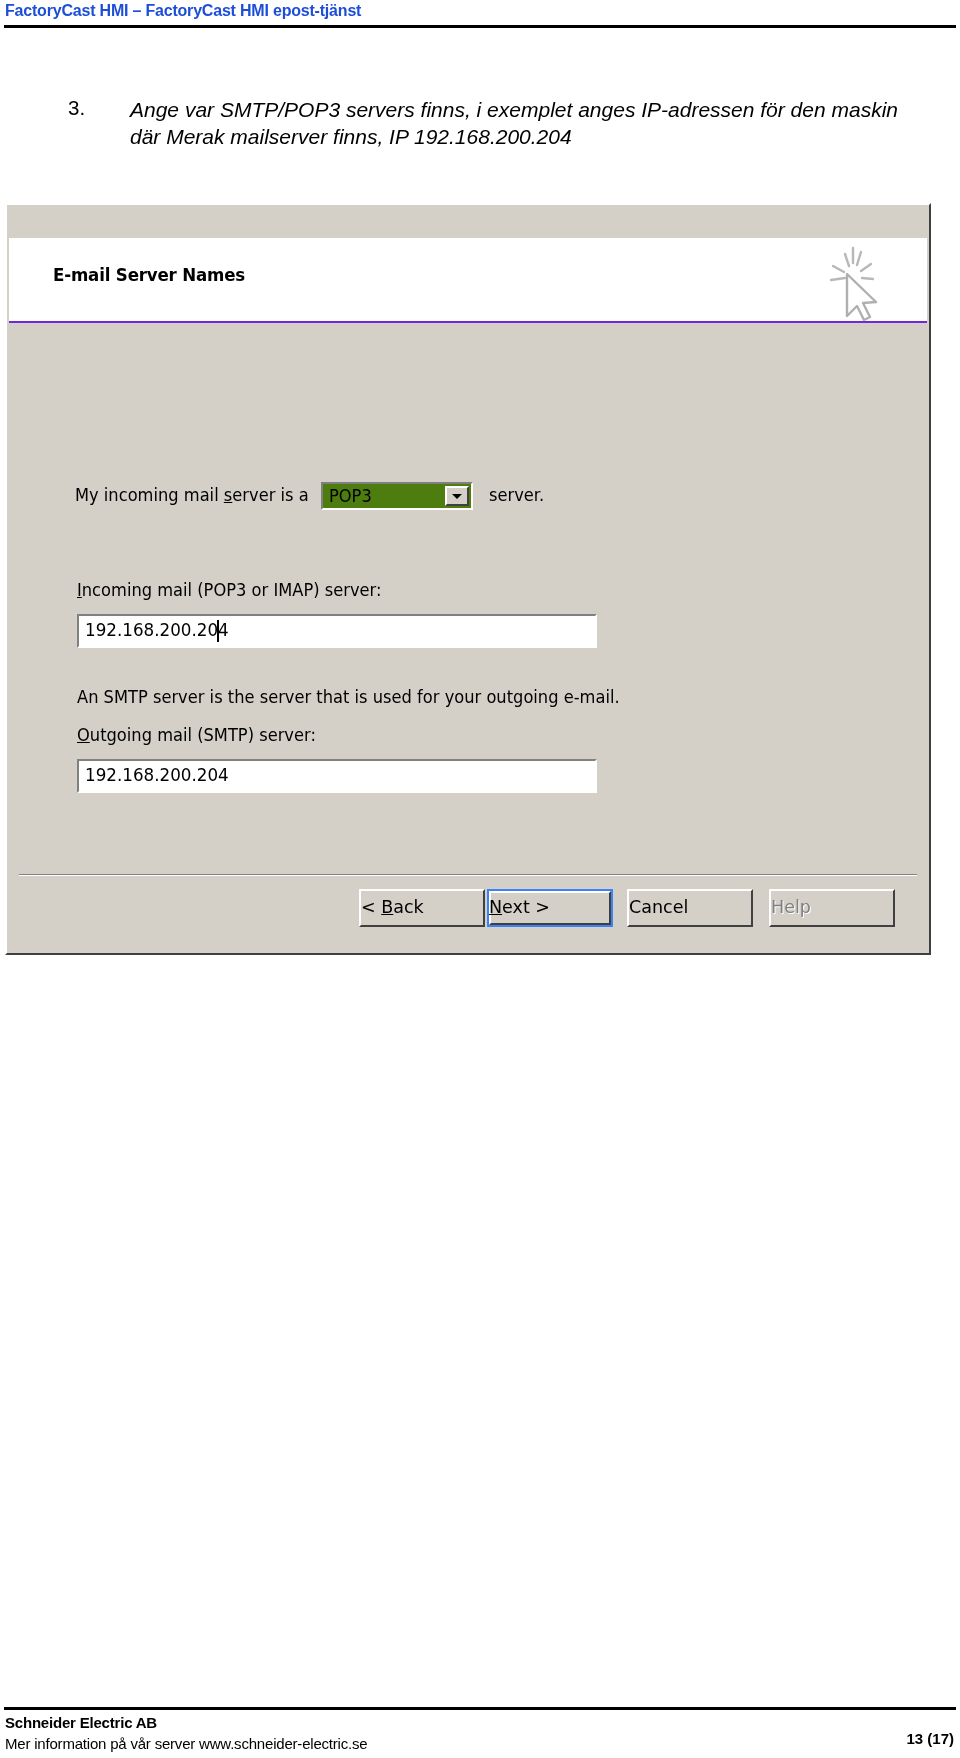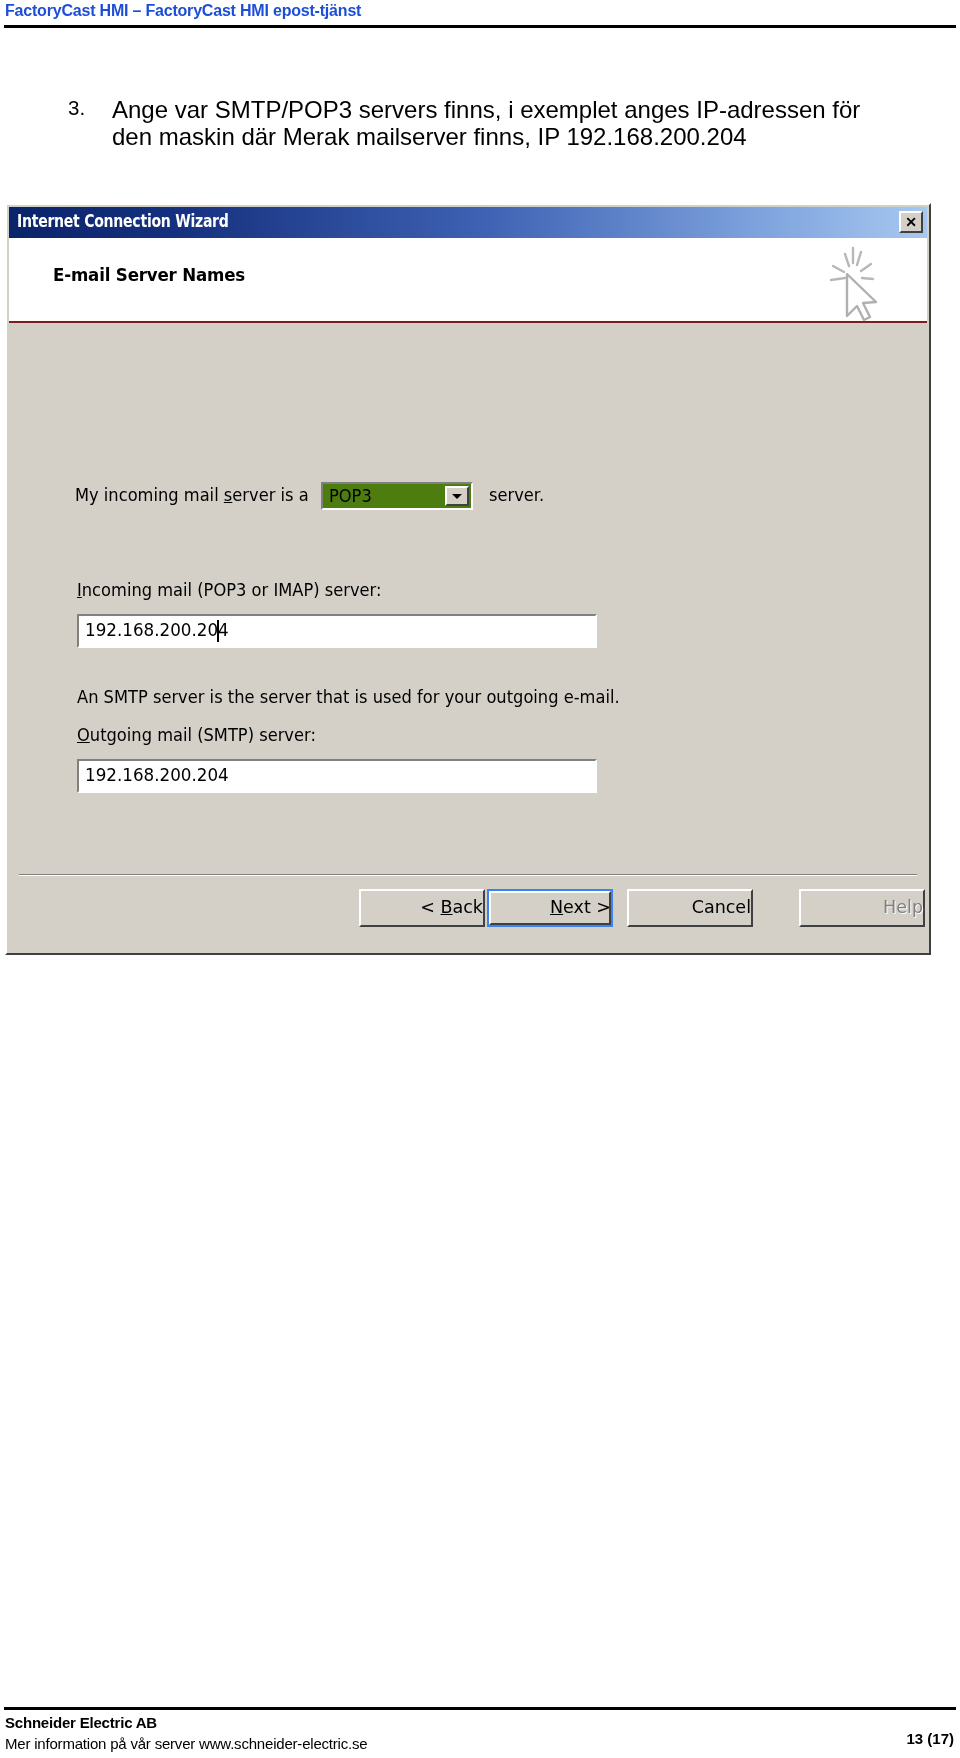--- a/index.html
+++ b/index.html
@@ -47,25 +47,26 @@
     width: 830px;
   }
   .instruction-number {
     position: absolute;
     left: 0; top: 0;
     font-size: 20.5px;
     color: #000;
   }
   .instruction-text {
     position: absolute;
-    left: 44px; top: 0;
+    left: 62px; top: 0;
     width: 786px;
-    font-size: 24px;
+    font-size: 21px;
     line-height: 27px;
     color: #000;
+    font-style: italic;
   }
 
   
   .dialog {
     position: absolute;
     left: 5px; top: 203px;
     width: 926px;
     height: 752px;
     background: #d4d0c8;
     border-top: 2px solid #ffffff;
@@ -114,21 +115,21 @@
     cursor: pointer;
   }
 
   
   .banner {
     position: absolute;
     left: 2px; top: 33px;
     width: 918px;
     height: 85px;
     background: #ffffff;
-    border-bottom: 2px solid #7f1d1d;
+    border-bottom: 2px solid #6d28d9;
     box-sizing: border-box;
   }
   .banner-title {
     position: absolute;
     left: 44px; top: 26px;
     font-size: 18.5px;
     font-weight: bold;
     color: #000;
     letter-spacing: -0.2px;
     font-family: "DejaVu Sans", sans-serif;
@@ -256,21 +257,21 @@
     border-left: 2px solid #ffffff;
     border-right: 2px solid #404040;
     border-bottom: 2px solid #404040;
     box-sizing: border-box;
     cursor: pointer;
   }
   .btn-label {
     position: absolute;
     left: 0; top: 6px;
     width: 100%;
-    text-align: right;
+    text-align: left;
     font-size: 17.5px;
     color: #000;
     font-family: "DejaVu Sans", sans-serif;
   }
   .btn-label u { text-decoration: underline; }
   .btn.default {
     border: 2px solid #3b82f6;
   }
   .btn.default .btn-inner {
     position: absolute;
@@ -329,24 +330,20 @@
   <div class="page-header-rule"></div>
 </div>
 
 <div class="instruction">
   <div class="instruction-number">3.</div>
   <div class="instruction-text">Ange var SMTP/POP3 servers finns, i exemplet anges IP-adressen för den maskin där Merak mailserver finns, IP 192.168.200.204</div>
 </div>
 
 <div class="dialog">
 
-  <div class="titlebar">
-    <div class="titlebar-text">Internet Connection Wizard</div>
-    <div class="titlebar-close">✕</div>
-  </div>
 
   <div class="banner">
     <div class="banner-title">E-mail Server Names</div>
     <div class="banner-art">
       <svg viewBox="0 0 80 78" width="80" height="78">
         <g stroke="#b8b8b8" stroke-width="2.4" fill="none" stroke-linecap="round">
           <line x1="28" y1="8" x2="32" y2="20"></line>
           <line x1="44" y1="6" x2="40" y2="19"></line>
           <line x1="16" y1="20" x2="27" y2="26"></line>
           <line x1="54" y1="18" x2="44" y2="25"></line>
@@ -398,21 +395,21 @@
 
     <div class="btn default" style="left:480px;">
       <div class="btn-inner"></div>
       <div class="btn-label"><u>N</u><span>ext &gt;</span></div>
     </div>
 
     <div class="btn" style="left:620px;">
       <div class="btn-label">Cancel</div>
     </div>
 
-    <div class="btn disabled" style="left:792px;padding-left:36px;">
+    <div class="btn disabled" style="left:762px;padding-left:36px;">
       <div class="btn-label">Help</div>
     </div>
   </div>
 
 </div>
 
 <div class="footer-rule"></div>
 <div class="footer-company">Schneider Electric AB</div>
 <div class="footer-note">Mer information på vår server www.schneider-electric.se</div>
 <div class="footer-page">13 (17)</div>

